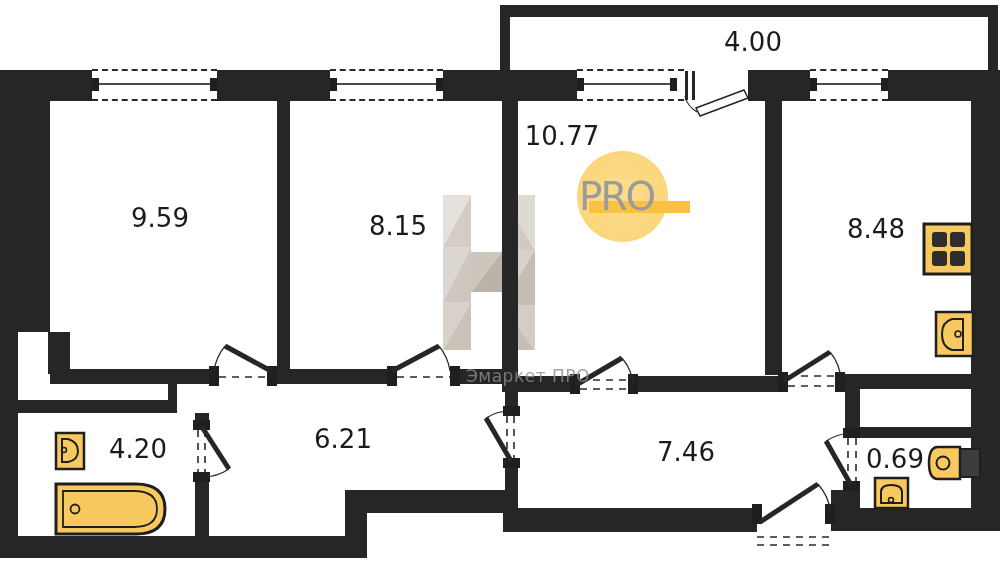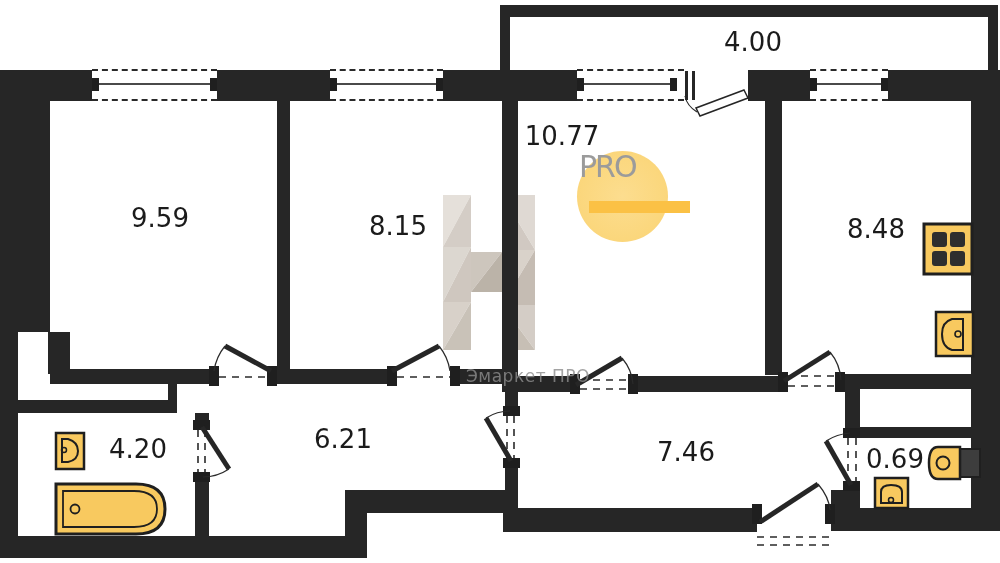--- a/index.html
+++ b/index.html
@@ -16,21 +16,21 @@
   .win .l{left:0;} .win .r{right:0;}
   svg.layer{position:absolute;left:0;top:0;pointer-events:none;}
   #wm-h{z-index:1;}
   #symbols{z-index:3;}
   .lbl{position:absolute;transform:translate(-50%,-50%);font-size:26px;color:#1b1b1b;
        white-space:nowrap;z-index:4;}
   
   .logo-circle{position:absolute;left:577px;top:151px;width:91px;height:91px;border-radius:50%;
        background:radial-gradient(circle,#fcdd8f 0%,#fbd77d 65%,#fad173 100%);z-index:4;}
   .logo-bar{position:absolute;left:589px;top:201px;width:101px;height:12px;background:#FBC145;z-index:5;}
-  .logo-text{position:absolute;left:579px;top:149px;font-size:30px;letter-spacing:-2px;
+  .logo-text{position:absolute;left:579px;top:174px;font-size:39px;letter-spacing:-2px;
        color:#9B9B9B;z-index:6;}
   .total{position:absolute;left:578px;top:215px;font-size:38px;font-weight:bold;
        color:#0d0d0d;z-index:6;}
   .wm-text{position:absolute;left:466px;top:366px;font-size:17px;color:#8d8d8d;opacity:.8;
        letter-spacing:.5px;z-index:6;}
 </style>
 </head>
 <body>
 
 <div id="plan">

